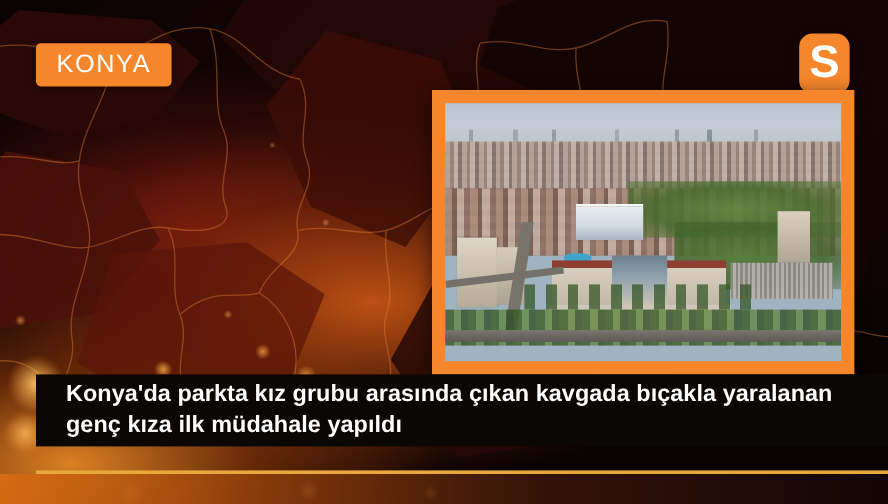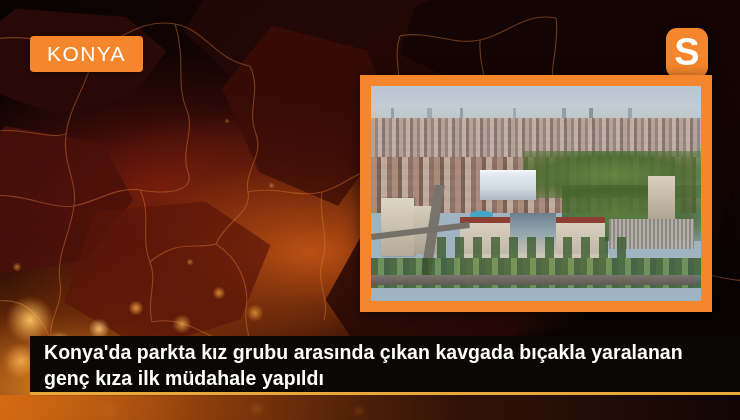--- a/index.html
+++ b/index.html
@@ -133,23 +133,23 @@
   .road.r3{left:0;top:66%;width:30%;height:3%;transform:rotate(-7deg);background:#757069;}
   .trees{position:absolute;left:0;top:80%;right:0;height:14%;
       background:repeating-linear-gradient(90deg, rgba(58,92,40,.9) 0 7px, rgba(96,134,62,.85) 7px 13px, rgba(44,76,34,.85) 13px 19px);
       opacity:.9;}
   .trees2{position:absolute;left:20%;top:70%;width:60%;height:10%;
       background:repeating-linear-gradient(90deg, rgba(52,86,38,.75) 0 9px, rgba(0,0,0,0) 9px 18px);}
   .pool{position:absolute;left:30%;top:58%;width:7%;height:4%;background:#3fa5c9;border-radius:40%;}
 
   
   .caption-bar{
-    position:absolute;left:30px;top:336px;right:0;height:60px;
+    position:absolute;left:30px;top:312px;right:0;height:60px;
     background:#0a0705;
-    display:flex;align-items:center;
+    display:flex;align-items:center;justify-content:center;
   }
   .caption-text{
     color:#fff;
     font-size:19.5px;
     font-weight:bold;
     line-height:1.33;
     padding:0 14px;
     letter-spacing:.05px;
     max-width:660px;
   }

